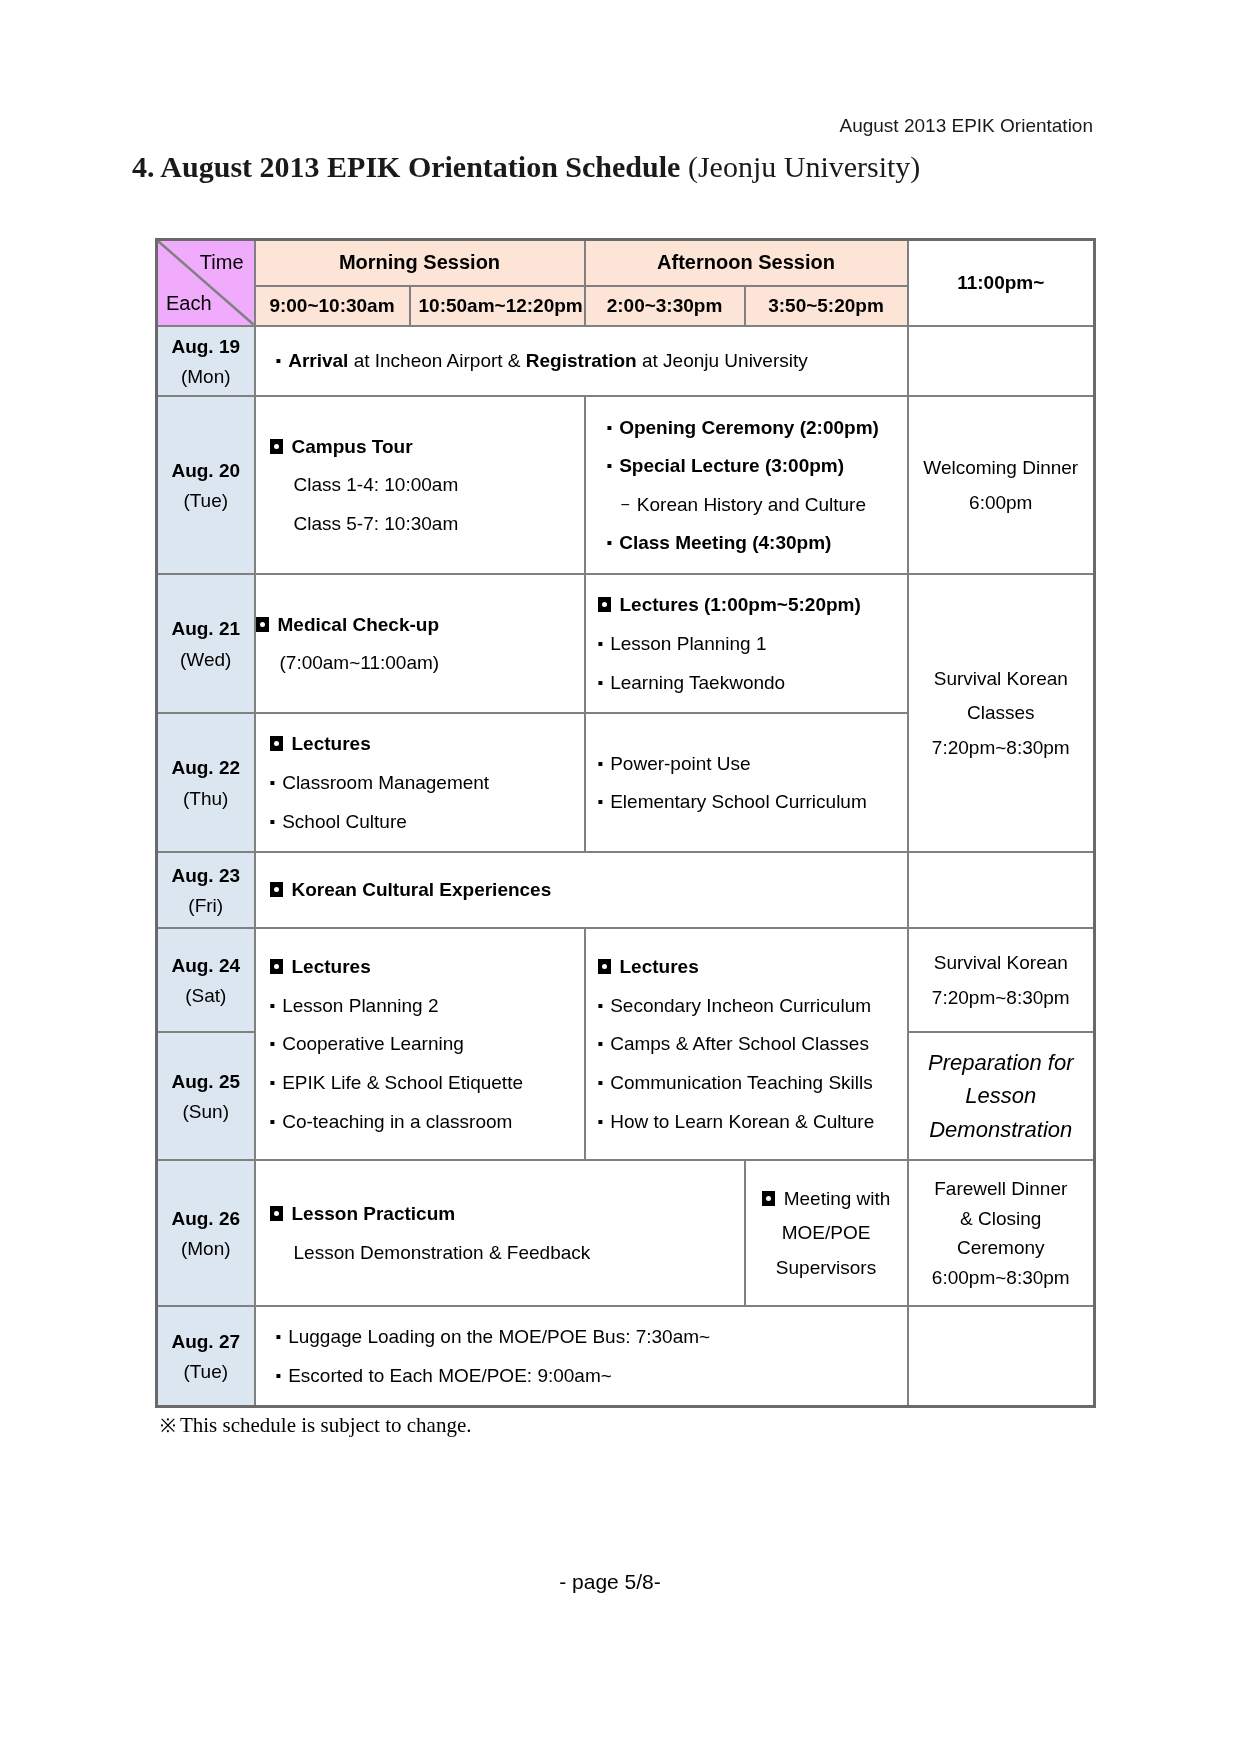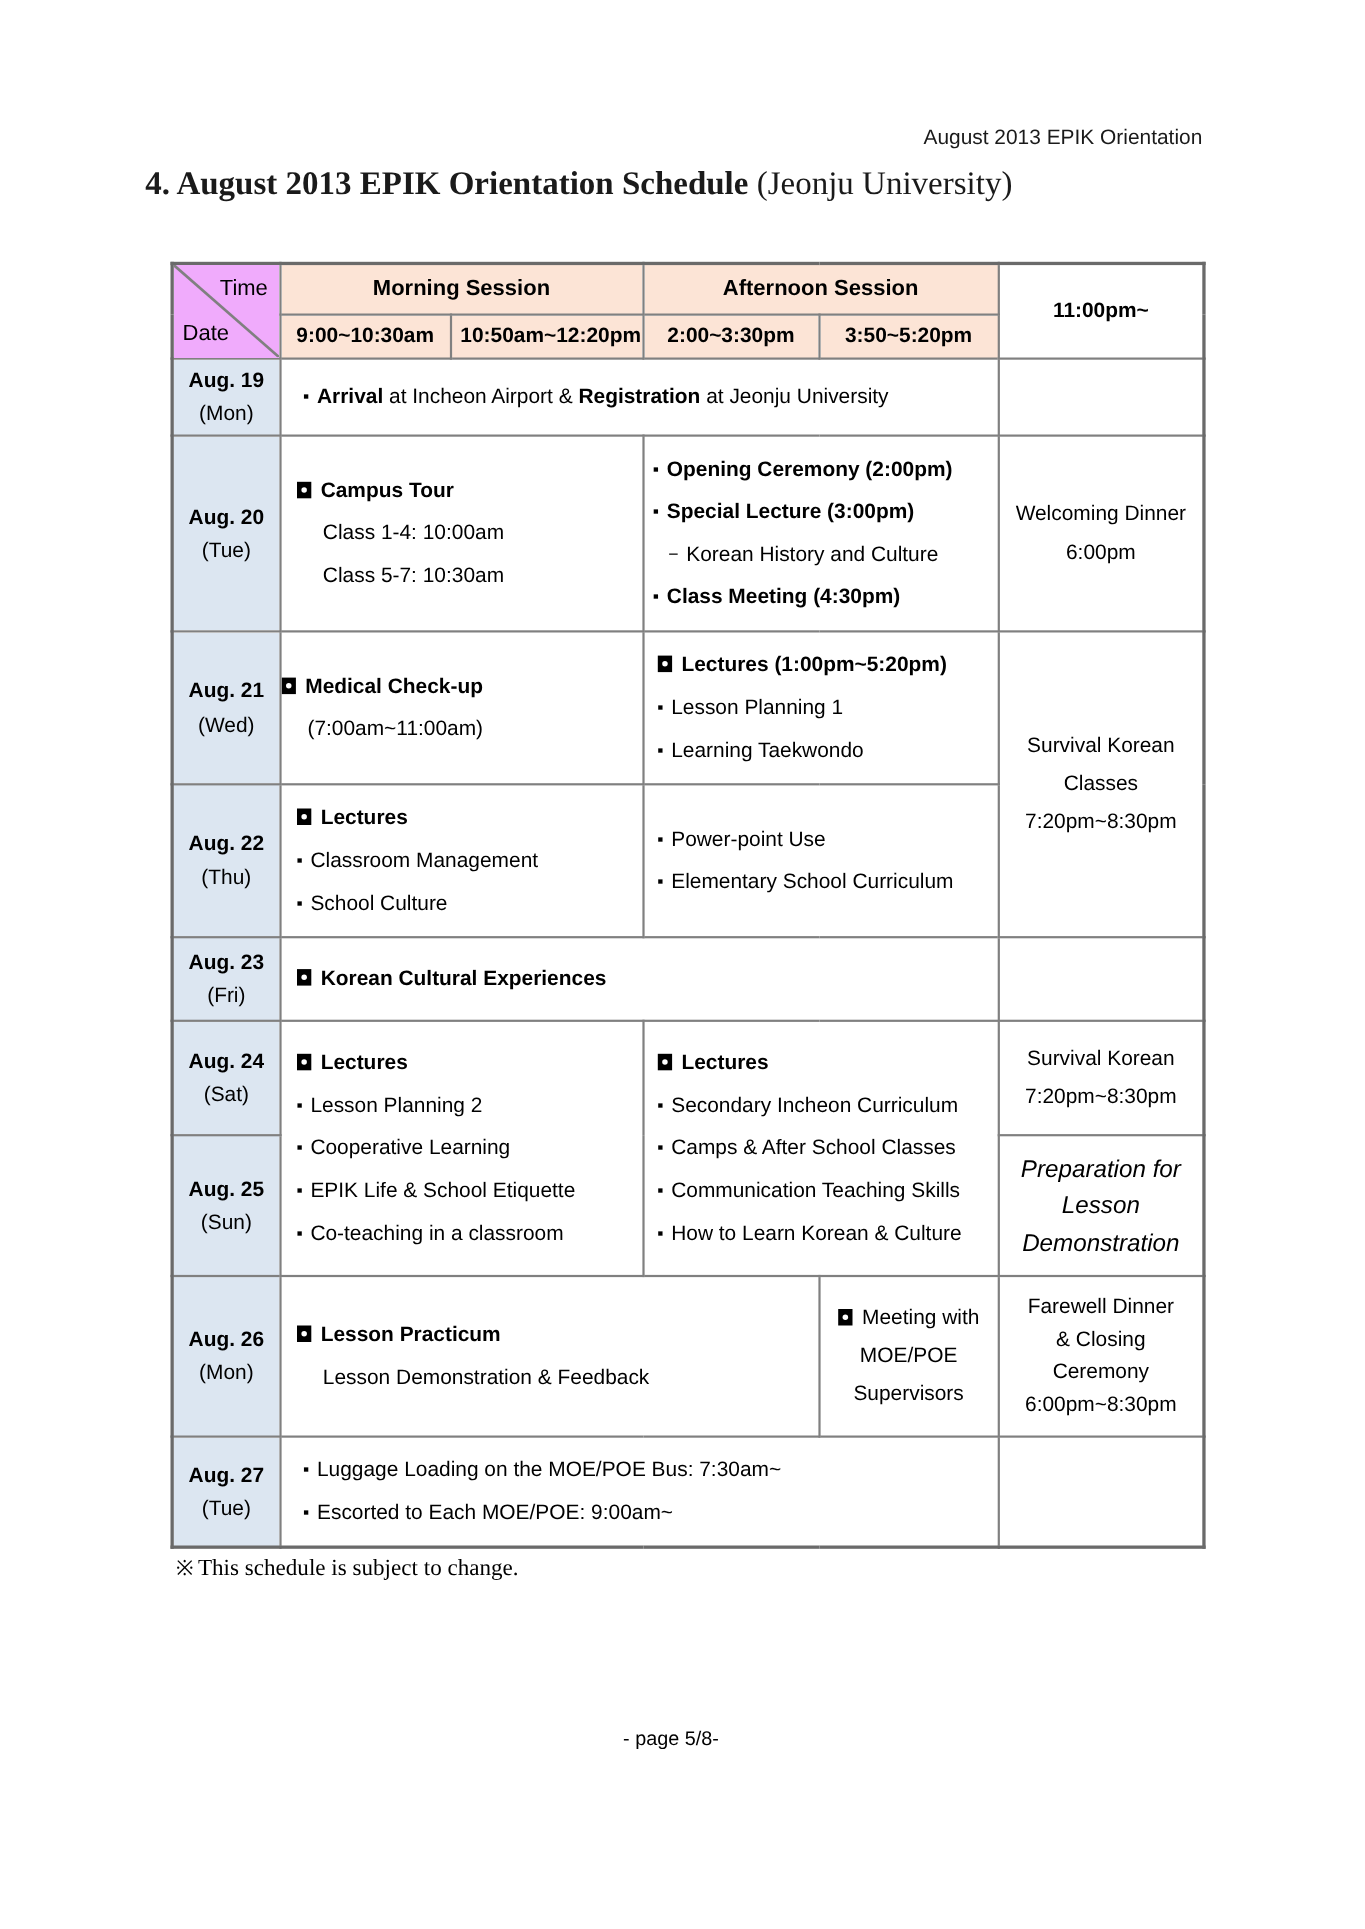--- a/index.html
+++ b/index.html
@@ -55,21 +55,21 @@
   td.thin-top { border-top:1px solid #000; }
   .ev-lines .line { margin:9px 0; }
   .ev-sm { font-size:17px; }
   .ev-sm .line { margin:4px 0; line-height:1.35; }
   .footnote {
     position:absolute; left:160px; top:1412px;
     font-family:"Liberation Serif", serif; font-size:21px;
   }
   .footnote .sym { font-size:19px; margin-right:4px; }
   .page-number {
-    position:absolute; top:1570px; left:0; width:1220px; text-align:center; font-size:18px;
+    position:absolute; top:1570px; left:0; width:1220px; text-align:center; font-size:21px;
   }
 </style>
 </head>
 <body>
 
 <div class="header-right">August 2013 EPIK Orientation</div>
 
 <div class="doc-title"><span class="t-bold">4. August 2013 EPIK Orientation Schedule</span><span> (Jeonju University)</span></div>
 
 <table class="schedule">
@@ -82,21 +82,21 @@
       <col style="width:187px">
   </colgroup>
 
   <tbody>
       <tr style="height:46px;">
     <td class="corner" rowspan="2">
       <svg viewBox="0 0 100 100" preserveAspectRatio="none">
             <line x1="0" y1="0" x2="100" y2="100" stroke="#808080" stroke-width="2.5" vector-effect="non-scaling-stroke"></line>
           </svg>
       <span class="time-lbl">Time</span>
-      <span class="date-lbl">Date</span>
+      <span class="date-lbl">Each</span>
     </td>
     <td class="peach" colspan="2" style="font-size:20px;">Morning Session</td>
     <td class="peach" colspan="2" style="font-size:20px;">Afternoon Session</td>
     <td class="ev-header" rowspan="2">11:00pm~</td>
   </tr>
 
   <tr style="height:40px;">
     <td class="peach">9:00~10:30am</td>
     <td class="peach slot-sm">10:50am~12:20pm</td>
     <td class="peach">2:00~3:30pm</td>
@@ -117,21 +117,21 @@
   <tr style="height:178px;">
     <td class="datecell">
       <span class="d1">Aug. 20</span>
       <span class="d2">(Tue)</span>
     </td>
     <td colspan="2" style="padding-left:14px;">
       <div class="line"><span class="boxdot"></span><span class="b">Campus Tour</span></div>
       <div class="line ind">Class 1-4: 10:00am</div>
       <div class="line ind">Class 5-7: 10:30am</div>
     </td>
-    <td colspan="2" style="padding-left:8px;">
+    <td colspan="2" style="padding-left:21px;">
       <div class="line"><span class="blt">▪</span><span class="b">Opening Ceremony (2:00pm)</span></div>
       <div class="line"><span class="blt">▪</span><span class="b">Special Lecture (3:00pm)</span></div>
       <div class="line ind2"><span class="blt">−</span><span>Korean History and Culture</span></div>
       <div class="line"><span class="blt">▪</span><span class="b">Class Meeting (4:30pm)</span></div>
     </td>
     <td class="center ev-lines">
       <div class="line">Welcoming Dinner</div>
       <div class="line">6:00pm</div>
     </td>
   </tr>

